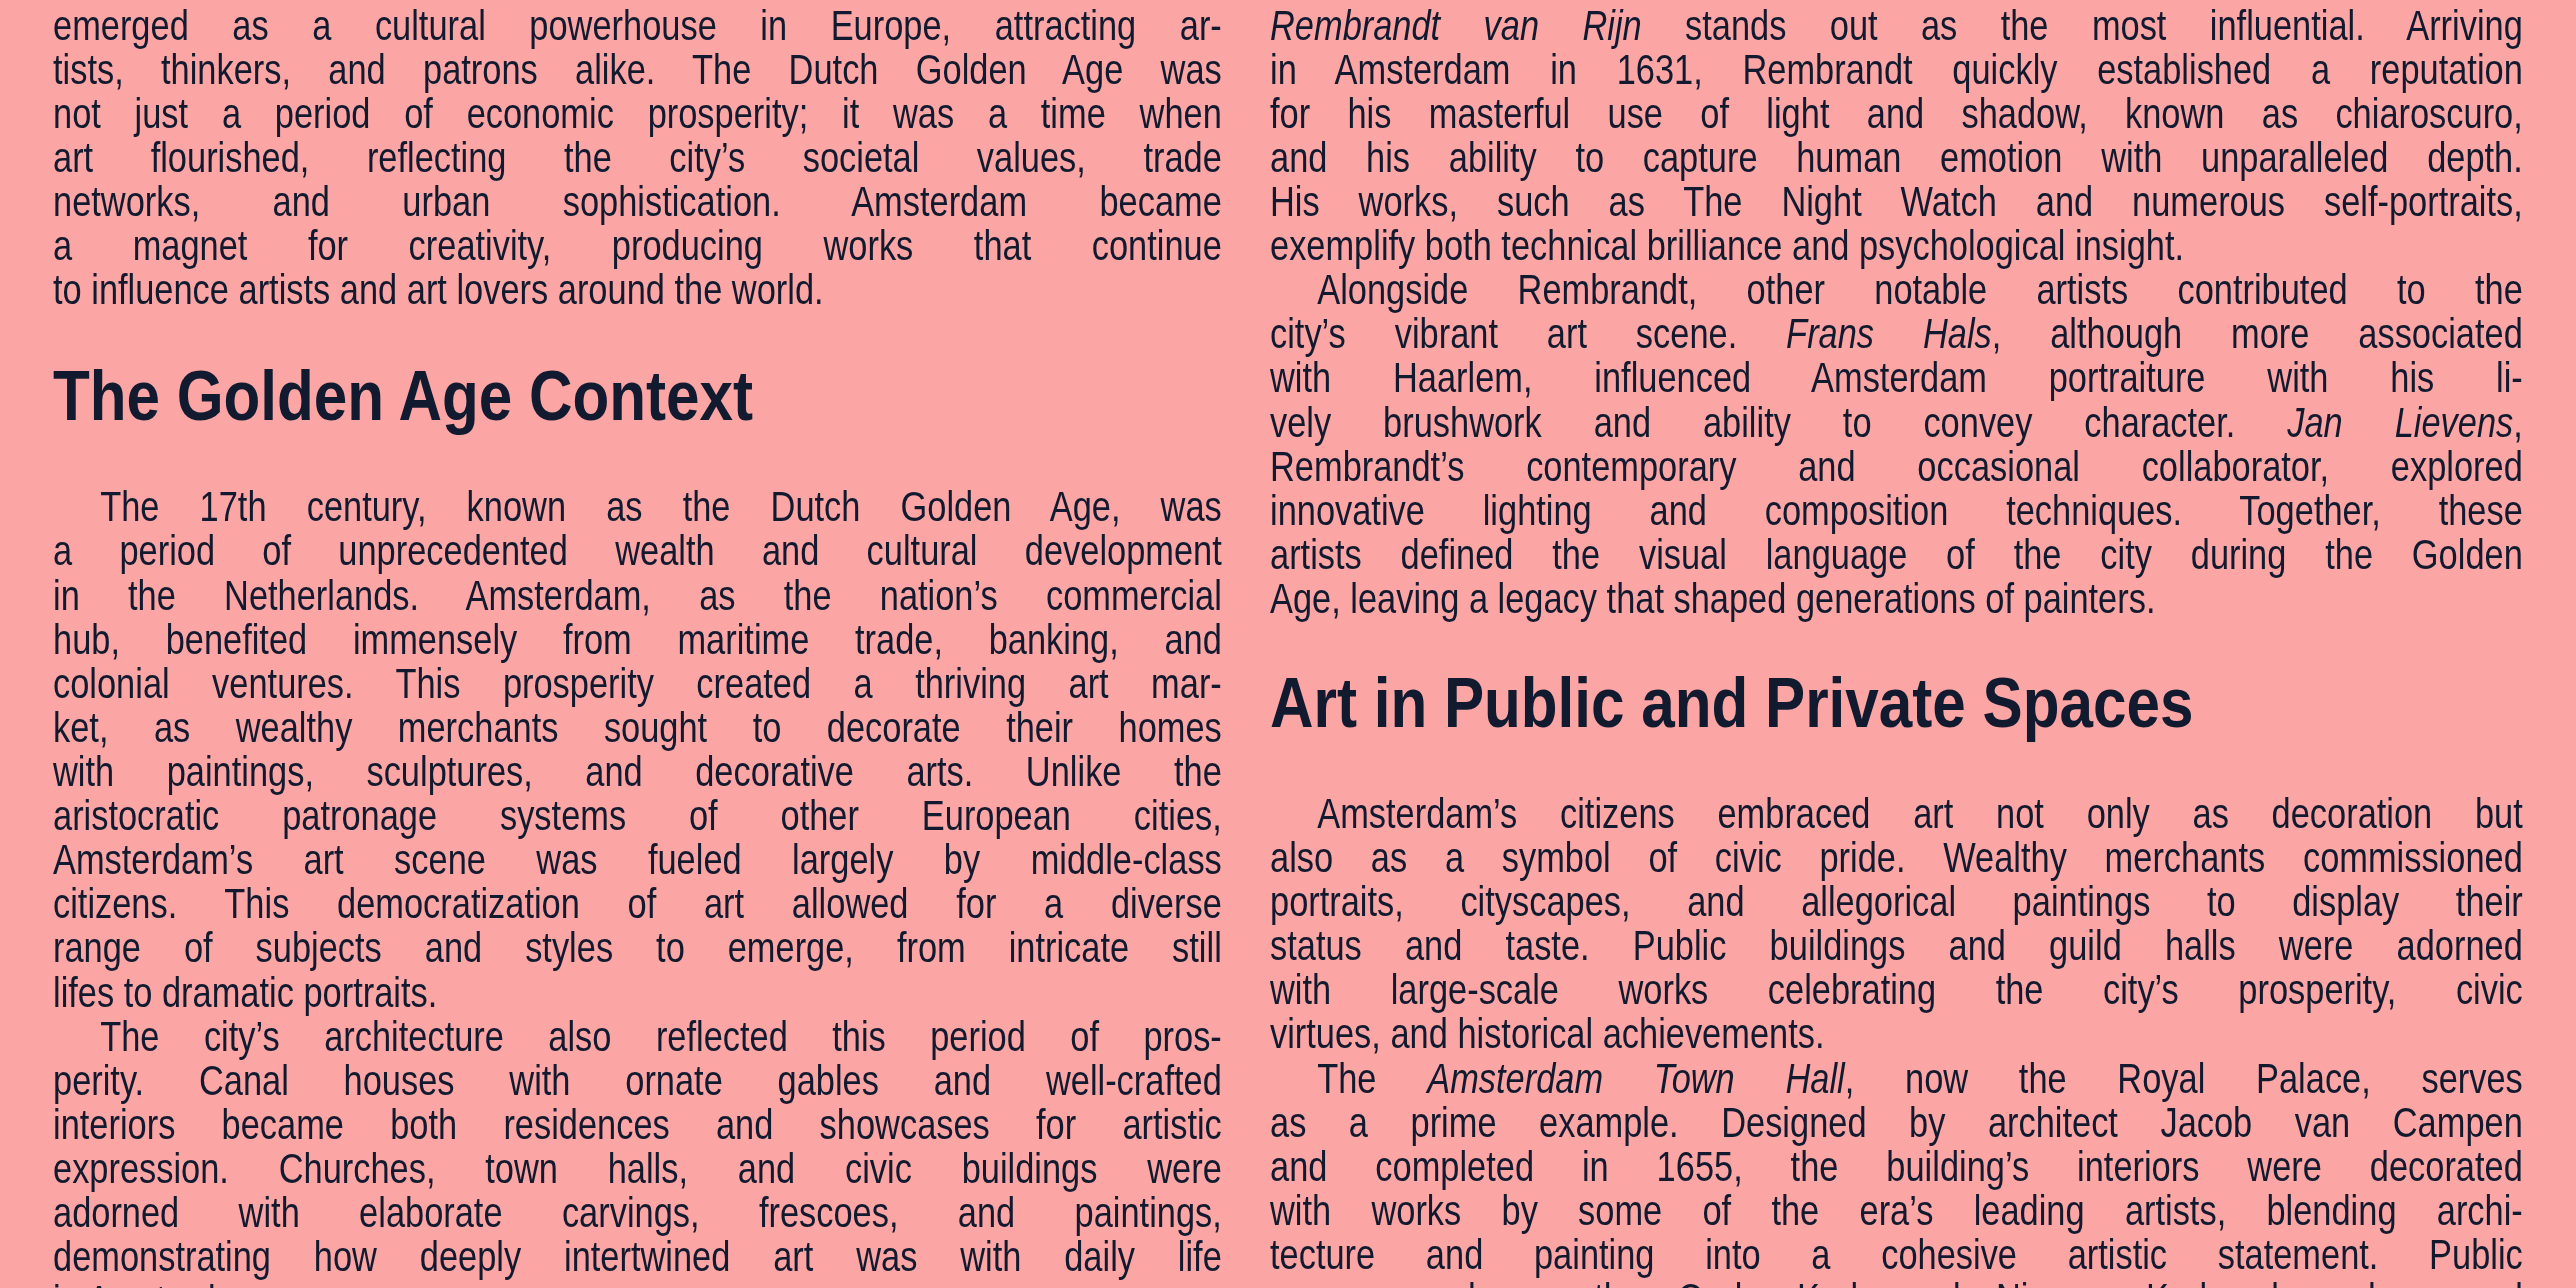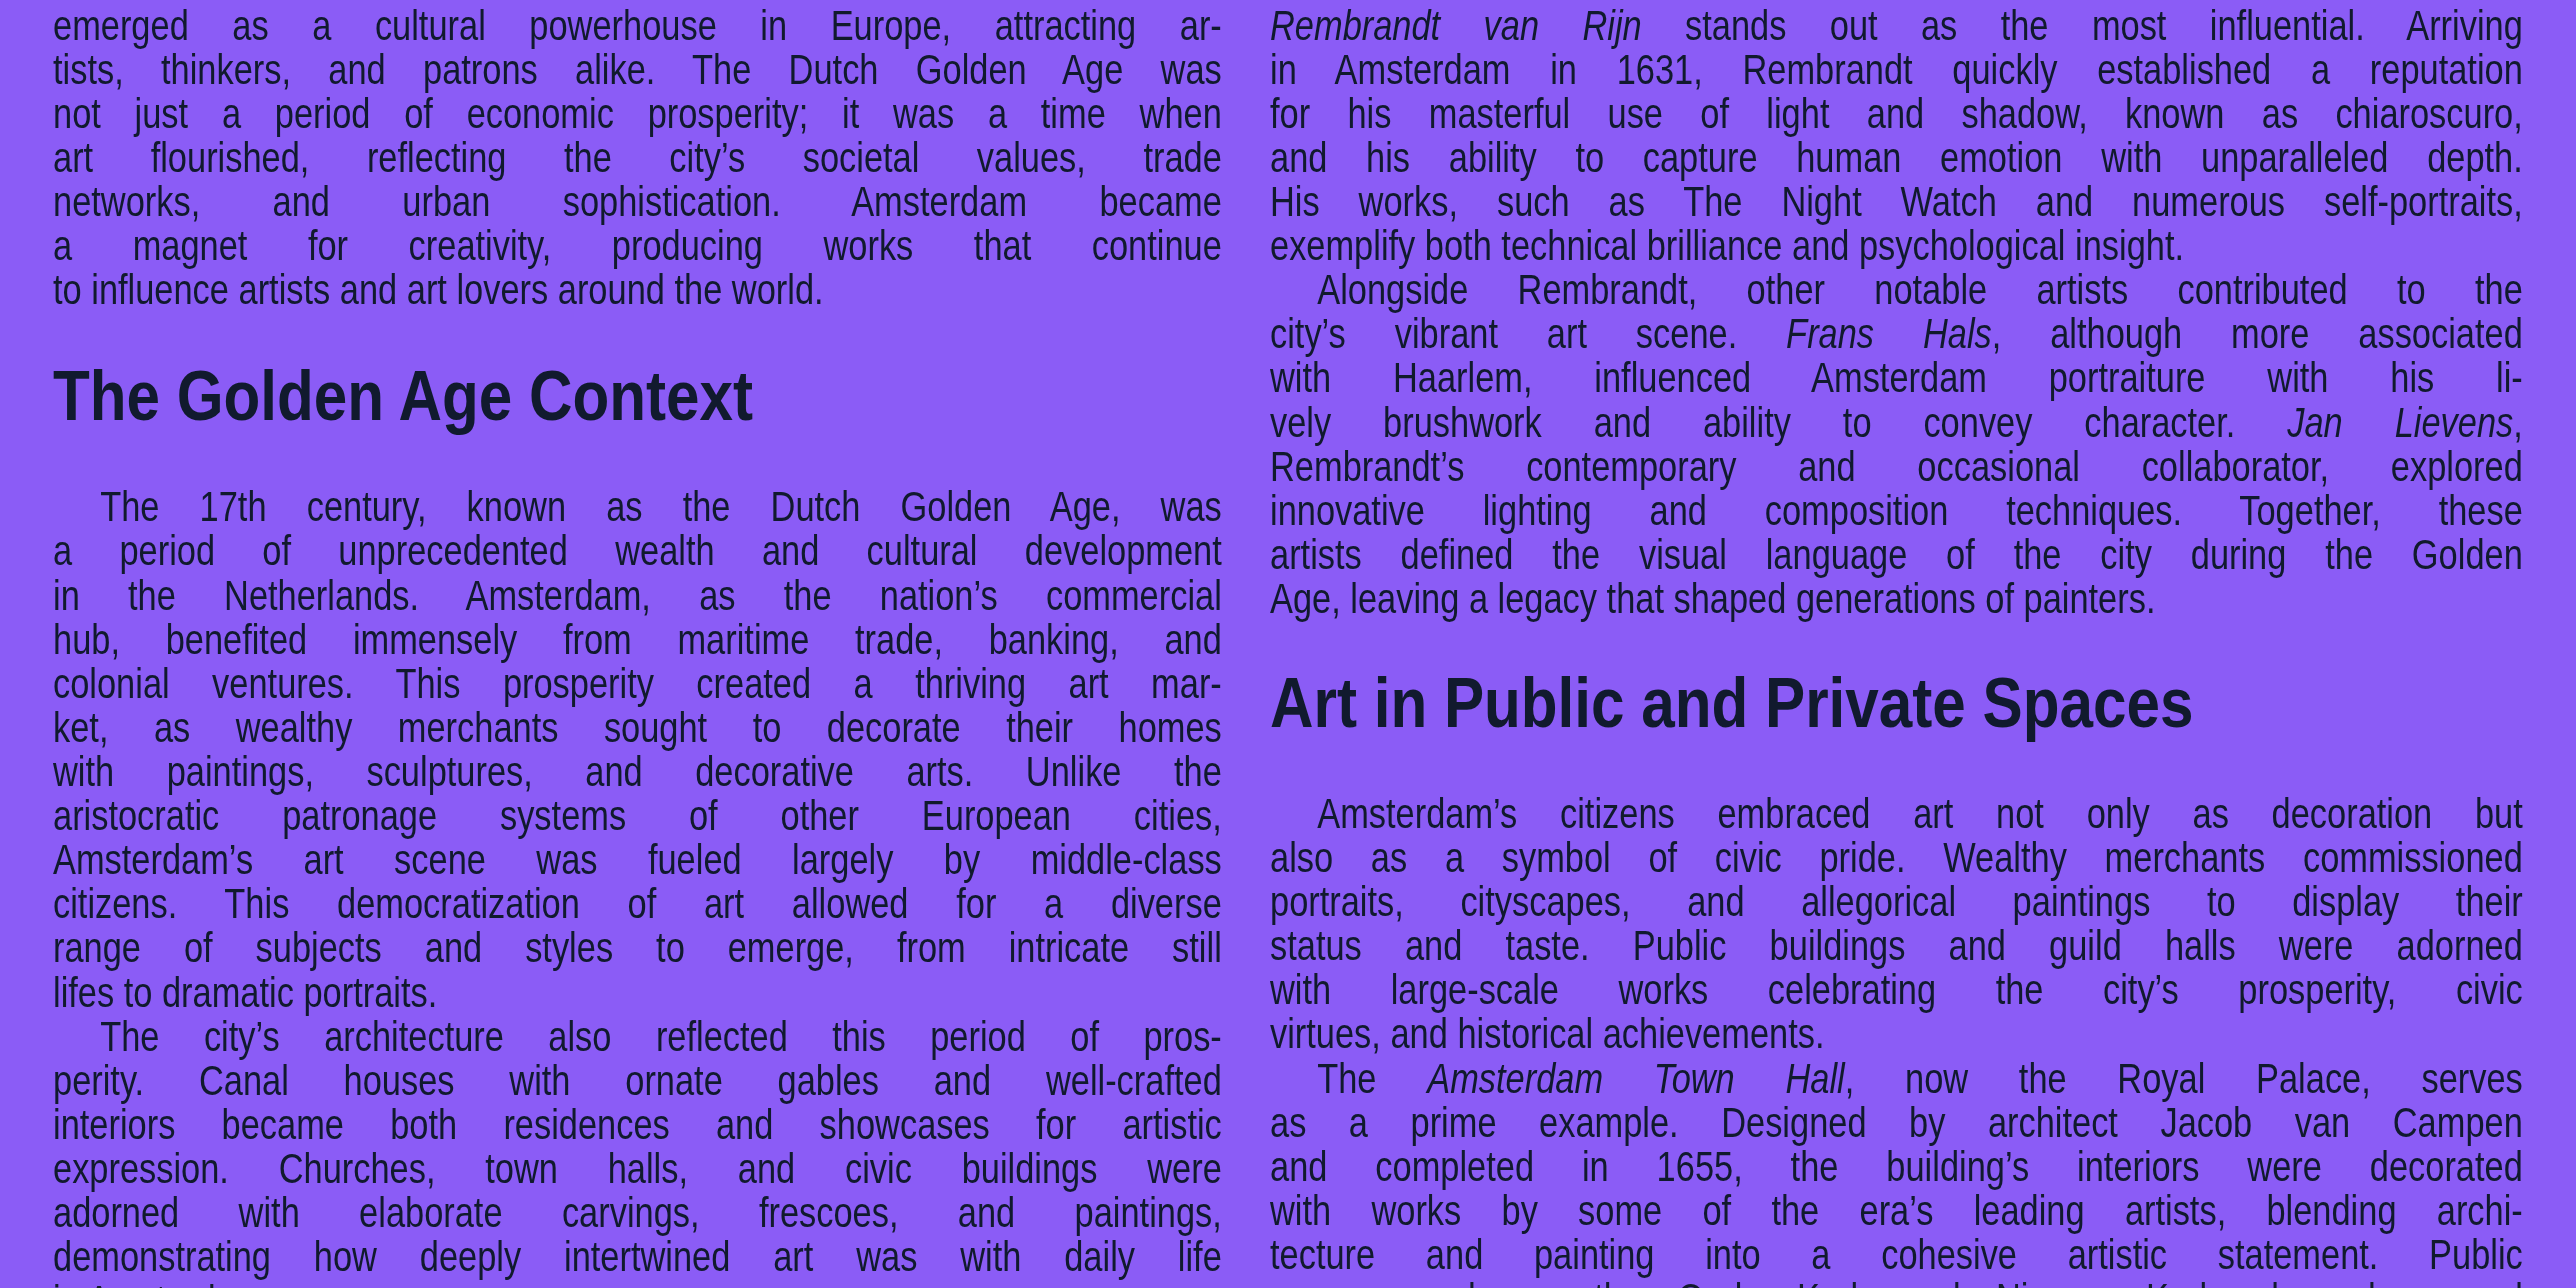--- a/index.html
+++ b/index.html
@@ -1,17 +1,17 @@
 <!DOCTYPE html>
 <html style="font-size:10.3px"><head>
 <meta charset="utf-8">
 <style>
   html, body { margin: 0; padding: 0; background: #ffffff; }
   body { width: 2576px; height: 1288px; overflow: hidden; position: relative; }
-  .page { position: absolute; left: 0; top: 0; width: 2576px; height: 1288px; background: #8b5cf6; color: #111a2e; }
+  .page { position: absolute; left: 0; top: 0; width: 2576px; height: 1288px; background: #fca5a5; color: #111a2e; }
   .col { position: absolute; top: 0; height: 1288px; }
   .col-left { left: 53px; width: 1169px; }
   .col-right { left: 1270px; width: 1253px; }
   .line {
     position: absolute; left: 0;
     font-family: "Liberation Sans", sans-serif;
     font-size: 43px; line-height: 44px; height: 44px;
     white-space: nowrap; text-align: justify; text-align-last: justify;
     transform-origin: 0 0; transform: scaleX(0.8);
     color: #111a2e;

